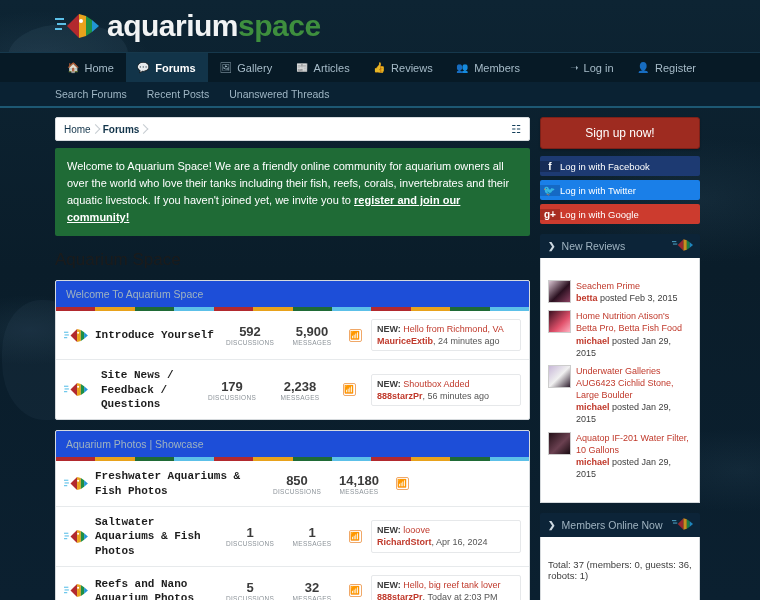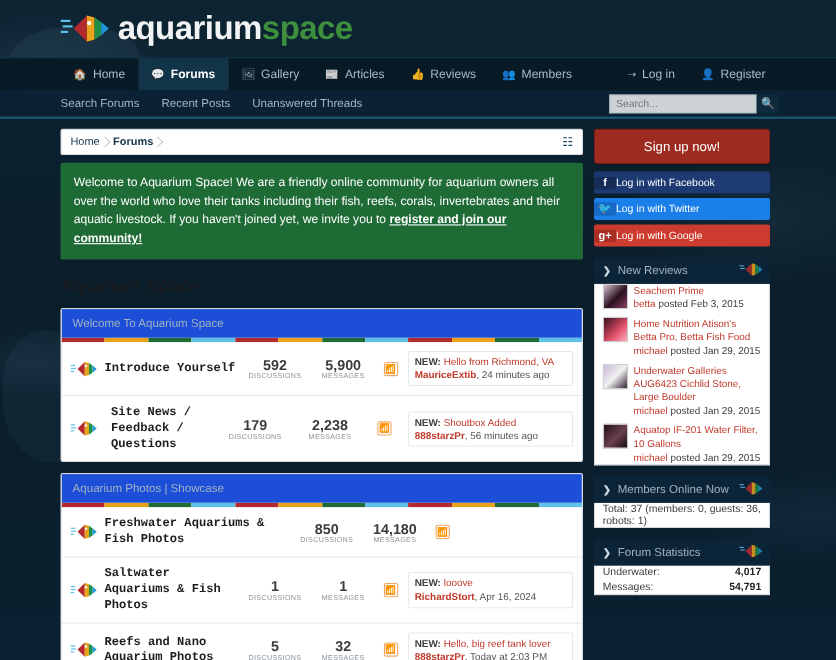--- a/index.html
+++ b/index.html
@@ -160,28 +160,28 @@
   .social-gp { background: #cc3b2e; } .social-gp .social-ico { background: #a82d22; }
 
   .side-block { margin-top: 10px; }
   .side-head {
     background: #0c2438; color: #9fb3c0; font-size: 10.5px;
     padding: 6px 8px; display: flex; align-items: center; gap: 6px;
     border-radius: 2px 2px 0 0; position: relative;
   }
   .side-head .chev { color: #cdd9e1; font-size: 9px; font-weight: bold; }
   .side-head .headfish { position: absolute; right: 6px; top: 3px; width: 22px; height: 16px; opacity: .85; }
-  .side-body { background: #fff; border: 1px solid #d6dadd; border-top: none; padding: 0 7px; }
+  .side-body { background: #fff; border: 1px solid #d6dadd; border-top: none; padding: 22px 7px; }
 
   .review { display: flex; gap: 5px; margin-bottom: 6px; }
   .review:last-child { margin-bottom: 0; }
   .rev-thumb { width: 23px; height: 23px; border: 1px solid #ccc; flex: none; }
   .rev-text { font-size: 9px; line-height: 1.35; }
   .rev-title { color: #c0392b; cursor: pointer; }
-  .rev-user { color: #c0392b; font-weight: normal; }
+  .rev-user { color: #c0392b; font-weight: bold; }
   .rev-meta { color: #3c3c3c; }
 
   .online-text { font-size: 9.5px; color: #3c3c3c; }
 
   .stat-line { display: flex; justify-content: space-between; font-size: 9.5px; padding: 1px 0; }
   .stat-key { color: #3c3c3c; }
   .stat-val { color: #222; font-weight: bold; }
 </style>
 </head>
 <body>
@@ -246,26 +246,20 @@
         <span class="nav-icon">👤</span>
         <span>Register</span>
       </div>
     </div>
   </div>
 
   <div class="subnav">
     <span class="subnav-link">Search Forums</span>
     <span class="subnav-link">Recent Posts</span>
     <span class="subnav-link">Unanswered Threads</span>
-    <div class="search-wrap">
-      <input class="search-input" type="text" placeholder="Search..." style="">
-      <div class="search-btn">
-        <span>🔍</span>
-      </div>
-    </div>
   </div>
 
   <div class="content">
 
     <div class="col-main">
 
       <div class="breadcrumb">
         <span class="crumb">Home</span>
         <span class="crumb bold">Forums</span>
         <span class="crumb-spacer"></span>

